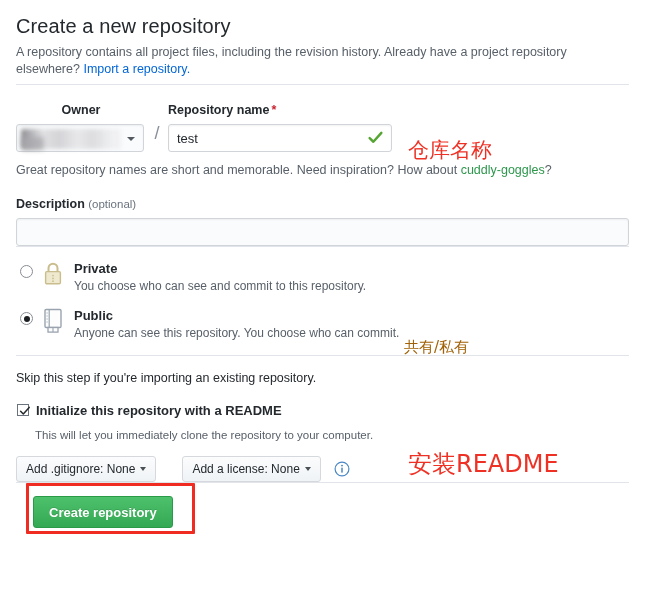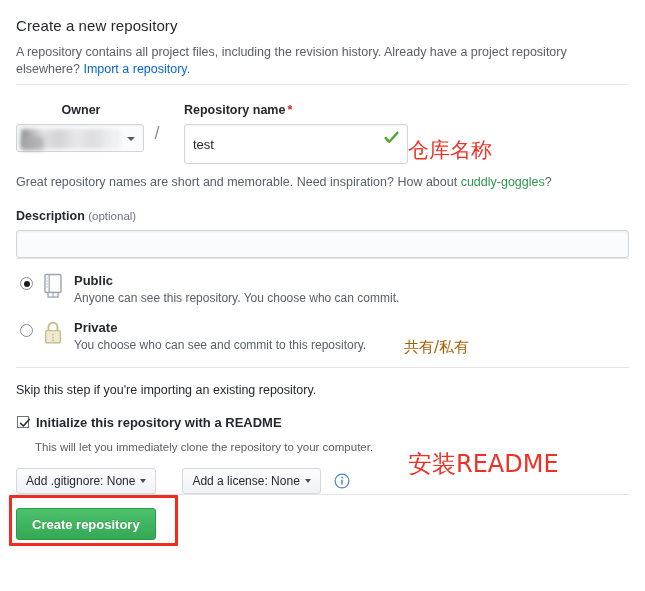--- a/index.html
+++ b/index.html
@@ -20,21 +20,21 @@
     left: 0; top: 0;
     width: 645px;
     height: 591px;
   }
   .inner {
     padding: 8px 16px 0 16px;
   }
 
   
   .page-title {
-    font-size: 15px;
+    font-size: 20px;
     font-weight: 400;
     line-height: 28px;
     color: #24292e;
     margin: 4px 0 4px 0;
     letter-spacing: 0.1px;
   }
   .page-desc {
     font-size: 12.5px;
     line-height: 17px;
     color: #586069;
@@ -63,21 +63,21 @@
   }
   .col-owner { width: 130px; text-align: center; }
   .col-slash {
     width: 22px;
     text-align: center;
     font-size: 18px;
     color: #88909a;
     line-height: 26px;
     padding-top: 18px;
   }
-  .col-name { flex: 0 0 auto; margin-left: 16px; }
+  .col-name { flex: 0 0 auto; }
 
   .flabel {
     font-size: 12.5px;
     font-weight: bold;
     color: #24292e;
     display: block;
     margin-bottom: 6px;
     line-height: 16px;
   }
   .flabel .req { color: #cb2431; font-weight: bold; margin-left: 2px; }
@@ -122,21 +122,21 @@
     right: 8px; top: 12px;
     width: 0; height: 0;
     border-left: 4px solid transparent;
     border-right: 4px solid transparent;
     border-top: 4px solid #555a60;
   }
 
   .name-input {
     position: relative;
     width: 224px;
-    height: 40px;
+    height: 28px;
     box-sizing: border-box;
   }
   .name-input input {
     width: 100%;
     height: 100%;
     box-sizing: border-box;
     border: 1px solid #d1d5da;
     border-radius: 3px;
     background: #ffffff;
     padding: 0 28px 0 8px;
@@ -297,20 +297,21 @@
     width: 16px; height: 16px;
     cursor: pointer;
   }
 
   
   .submit-rule { margin-top: 15px; }
   .submit-wrap {
     position: relative;
     margin-top: 13px;
     height: 44px;
+    margin-left: 17px;
   }
   .redbox {
     position: absolute;
     left: -7px;
     top: -13px;
     width: 169px;
     height: 51px;
     box-sizing: border-box;
     border: 3px solid #ef2b22;
     border-radius: 1px;
@@ -381,53 +382,53 @@
       <label class="flabel">
         <span>Description</span>
         <span class="opt">(optional)</span>
       </label>
       <input type="text" class="desc-input" value="" style="">
     </div>
 
     <hr class="rule vis-rule">
 
     <div class="vis-block">
+
+      <div class="vis-option">
+        <span class="radio"></span>
+        <svg class="vis-icon" viewBox="0 0 22 26">
+          <path d="M6.5 11 V7.2 a4.5 4.5 0 0 1 9 0 V11" fill="none" stroke="#c9bd8e" stroke-width="2"></path>
+          <rect x="3.6" y="10.6" width="14.8" height="12.2" rx="1.3" fill="#efe9cf" stroke="#c9bd8e" stroke-width="1.4"></rect>
+          <circle cx="11" cy="14.6" r="0.85" fill="#c9bd8e"></circle>
+          <circle cx="11" cy="17.4" r="0.85" fill="#c9bd8e"></circle>
+          <circle cx="11" cy="20.2" r="0.85" fill="#c9bd8e"></circle>
+        </svg>
+        <div class="vis-text">
+          <div class="vis-title">Private</div>
+          <div class="vis-sub">You choose who can see and commit to this repository.</div>
+        </div>
+      </div>
 
       <div class="vis-option">
         <span class="radio checked"></span>
         <svg class="vis-icon" viewBox="0 0 22 26">
           <rect x="3" y="1.5" width="16" height="18" rx="1.2" fill="#fdfdfd" stroke="#9aa4b0" stroke-width="1.4"></rect>
           <line x1="7.2" y1="1.5" x2="7.2" y2="19.5" stroke="#9aa4b0" stroke-width="1.2"></line>
           <circle cx="5.1" cy="5" r="0.7" fill="#b6bec8"></circle>
           <circle cx="5.1" cy="8" r="0.7" fill="#b6bec8"></circle>
           <circle cx="5.1" cy="11" r="0.7" fill="#b6bec8"></circle>
           <circle cx="5.1" cy="14" r="0.7" fill="#b6bec8"></circle>
           <rect x="6" y="19.5" width="10" height="4.6" fill="#fdfdfd" stroke="#9aa4b0" stroke-width="1.3"></rect>
           <line x1="11" y1="19.5" x2="11" y2="24.1" stroke="#9aa4b0" stroke-width="1.1"></line>
         </svg>
         <div class="vis-text">
           <div class="vis-title">Public</div>
           <div class="vis-sub">Anyone can see this repository. You choose who can commit.</div>
         </div>
       </div>
-
-      <div class="vis-option">
-        <span class="radio"></span>
-        <svg class="vis-icon" viewBox="0 0 22 26">
-          <path d="M6.5 11 V7.2 a4.5 4.5 0 0 1 9 0 V11" fill="none" stroke="#c9bd8e" stroke-width="2"></path>
-          <rect x="3.6" y="10.6" width="14.8" height="12.2" rx="1.3" fill="#efe9cf" stroke="#c9bd8e" stroke-width="1.4"></rect>
-          <circle cx="11" cy="14.6" r="0.85" fill="#c9bd8e"></circle>
-          <circle cx="11" cy="17.4" r="0.85" fill="#c9bd8e"></circle>
-          <circle cx="11" cy="20.2" r="0.85" fill="#c9bd8e"></circle>
-        </svg>
-        <div class="vis-text">
-          <div class="vis-title">Private</div>
-          <div class="vis-sub">You choose who can see and commit to this repository.</div>
-        </div>
-      </div>
     </div>
 
     <hr class="rule init-rule">
 
     <div class="skip-text">Skip this step if you're importing an existing repository.</div>
 
     <div class="init-row">
       <span class="checkbox checked">
         <svg width="14" height="14" viewBox="0 0 14 14">
           <path d="M2.6 7.2 L5.3 10 L11.2 3.4" fill="none" stroke="#24292e" stroke-width="1.5" stroke-linecap="round" stroke-linejoin="round"></path>

